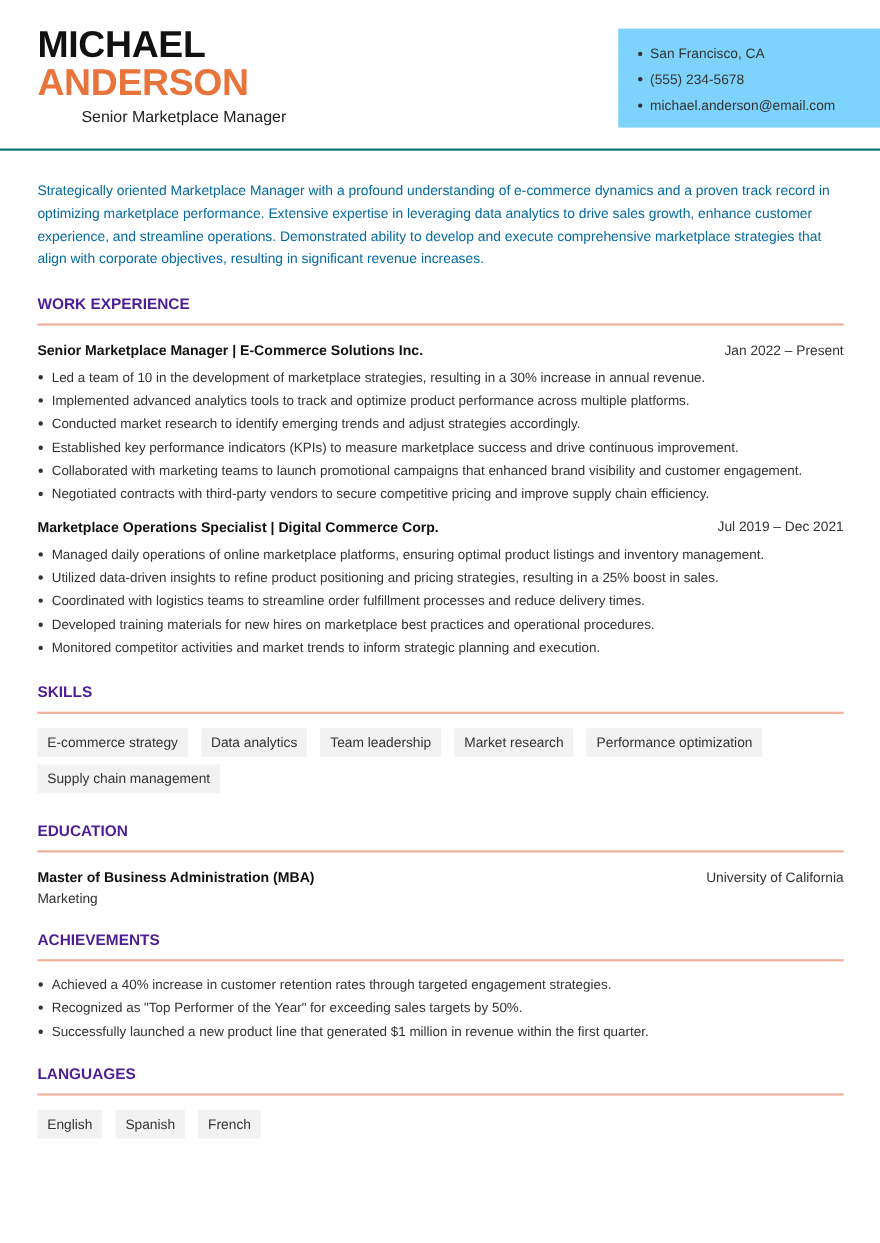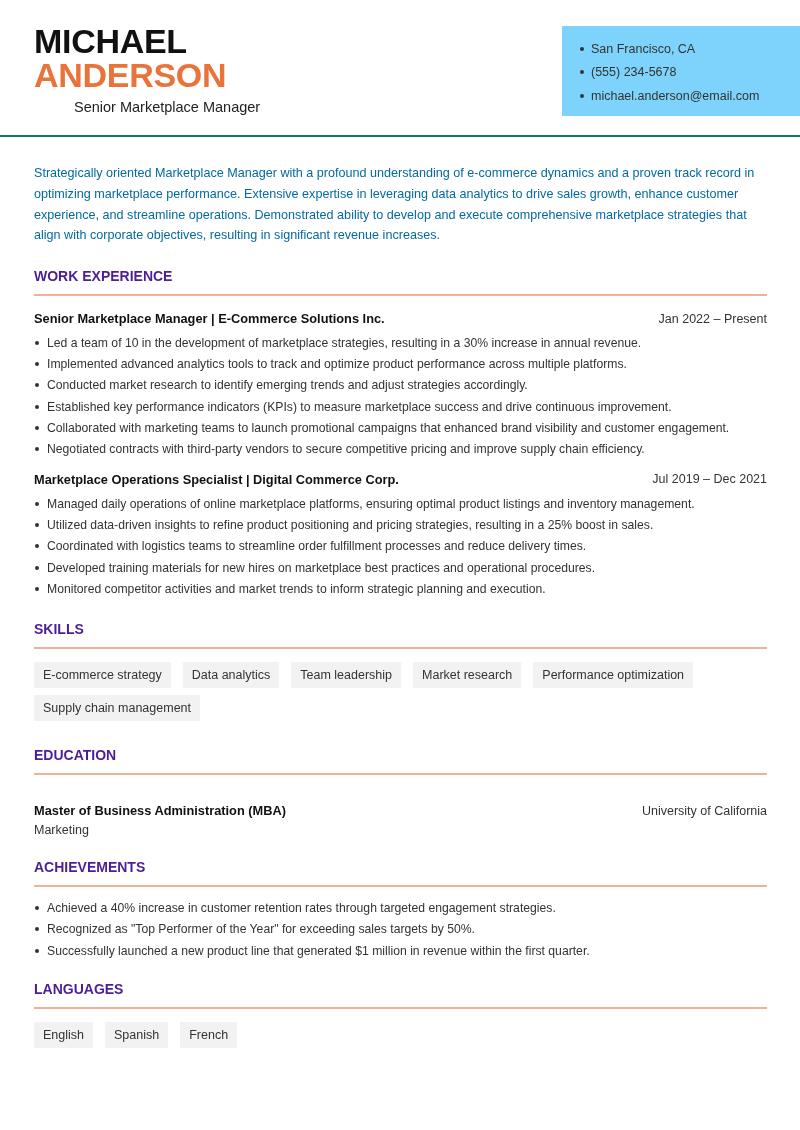--- a/index.html
+++ b/index.html
@@ -22,21 +22,21 @@
   .job-head { display: flex; justify-content: space-between; align-items: center; margin-top: 15px; margin-bottom: 6px; }
   .job-role { font-size: 12.8px; font-weight: bold; color: #111111; }
   .job-date { font-size: 12.5px; color: #333333; }
   .bullets { list-style: none; }
   .bullets li { display: flex; align-items: center; font-size: 12.2px; color: #333333; height: 21.3px; }
   .bullets li .bullet { margin-right: 8px; margin-left: 1px; }
 
   .tags { display: flex; flex-wrap: wrap; gap: 7px 12px; margin-top: 13px; }
   .tag { background: #f2f2f2; font-size: 12.5px; color: #333333; padding: 6px 9px; height: 26px; line-height: 14px; }
 
-  .edu-head { display: flex; justify-content: space-between; align-items: baseline; margin-top: 28px; }
+  .edu-head { display: flex; justify-content: space-between; align-items: baseline; margin-top: 15px; }
   .edu-degree { font-size: 12.8px; font-weight: bold; color: #111111; }
   .edu-school { font-size: 12.5px; color: #333333; }
   .edu-field { font-size: 12.5px; color: #333333; margin-top: 5px; }
   .ach-list { margin-top: 10px; }
 </style>
 </head>
 <body>
 
 <div class="header">
   <div class="name-first">MICHAEL</div>

